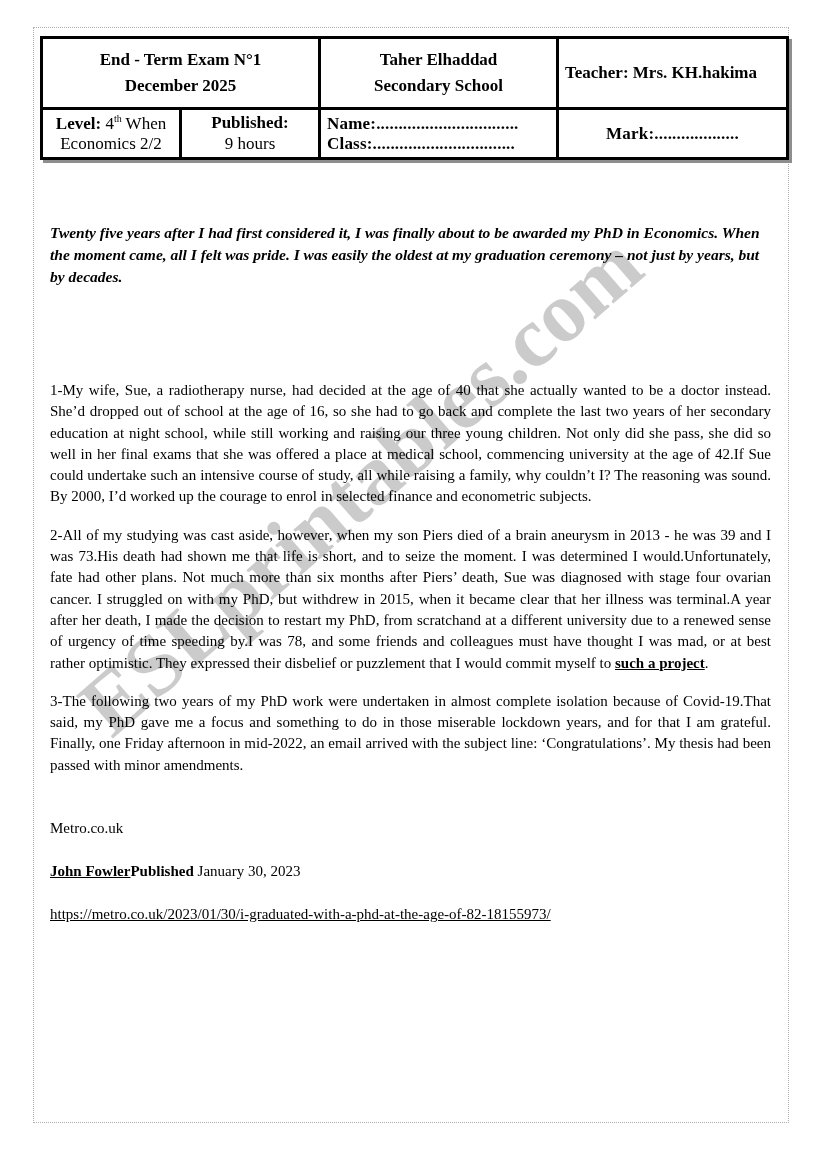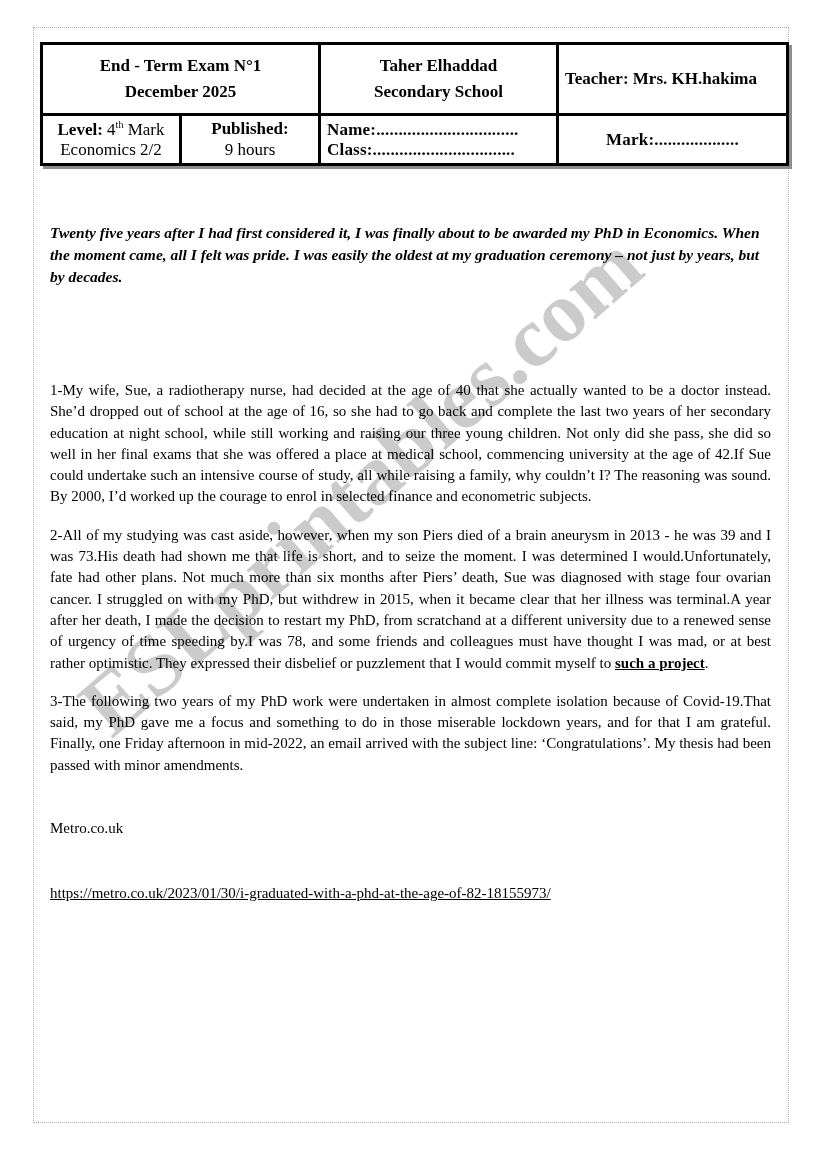--- a/index.html
+++ b/index.html
@@ -62,21 +62,20 @@
     border-collapse: separate;
     border-spacing: 0;
     z-index: 2;
   }
   #header-table table {
     border-collapse: collapse;
     width: 746px;
     table-layout: fixed;
     background: #701a75;
     box-shadow: 3px 3px 0 0 #8e8e8e;
-    margin-top: 6px;
   }
   #header-table td {
     border: 3px solid #000000;
     background: #ffffff;
     padding: 3px 6px;
     vertical-align: middle;
     font-family: "Liberation Serif", "DejaVu Serif", serif;
     font-size: 17px;
   }
   .cell-center { text-align: center; }
@@ -212,21 +211,21 @@
           <span class="line2">December  2025</span>
         </td>
         <td class="cell-center hdr-strong" style="width:238px;">
           <span>Taher Elhaddad</span>
           <span class="line2">Secondary School</span>
         </td>
         <td class="teacher-cell" style="width:230px;">Teacher:  Mrs. KH.hakima</td>
       </tr>
       <tr>
         <td class="level-cell" style="width:139px;height:44px;">
-          <span><b>Level:</b>&nbsp;<span>4</span><sup>th</sup><span> Mark</span></span>
+          <span><b>Level:</b>&nbsp;<span>4</span><sup>th</sup><span> When</span></span>
           <span class="sub">Economics 2/2</span>
         </td>
         <td class="duration-cell" style="width:139px;">
           <b>Published:</b>
           <span class="sub">9 hours</span>
         </td>
         <td class="nameclass-cell" style="width:238px;">
           <span>Name:................................</span>
           <span>Class:................................</span>
         </td>
@@ -255,20 +254,21 @@
     <div class="spacer-3"></div>
 
     <p class="para">3-The following two years of my PhD work were undertaken in almost complete isolation because of Covid-19.That said, my PhD gave me a focus and something to do in those miserable lockdown years, and for that I am grateful. Finally, one Friday afternoon in mid-2022, an email arrived with the subject line: ‘Congratulations’. My thesis had been passed with minor amendments.</p>
 
     <div class="spacer-4"></div>
 
     <p class="source-line">Metro.co.uk</p>
 
     <div class="spacer-5"></div>
 
+    <p class="byline"><span class="author">John Fowler</span><span class="published">Published</span><span> January 30, 2023</span></p>
 
     <div class="spacer-6"></div>
 
     <a class="url-line" href="#">https://metro.co.uk/2023/01/30/i-graduated-with-a-phd-at-the-age-of-82-18155973/</a>
 
   </div>
 
 </div>
 
 </body></html>

